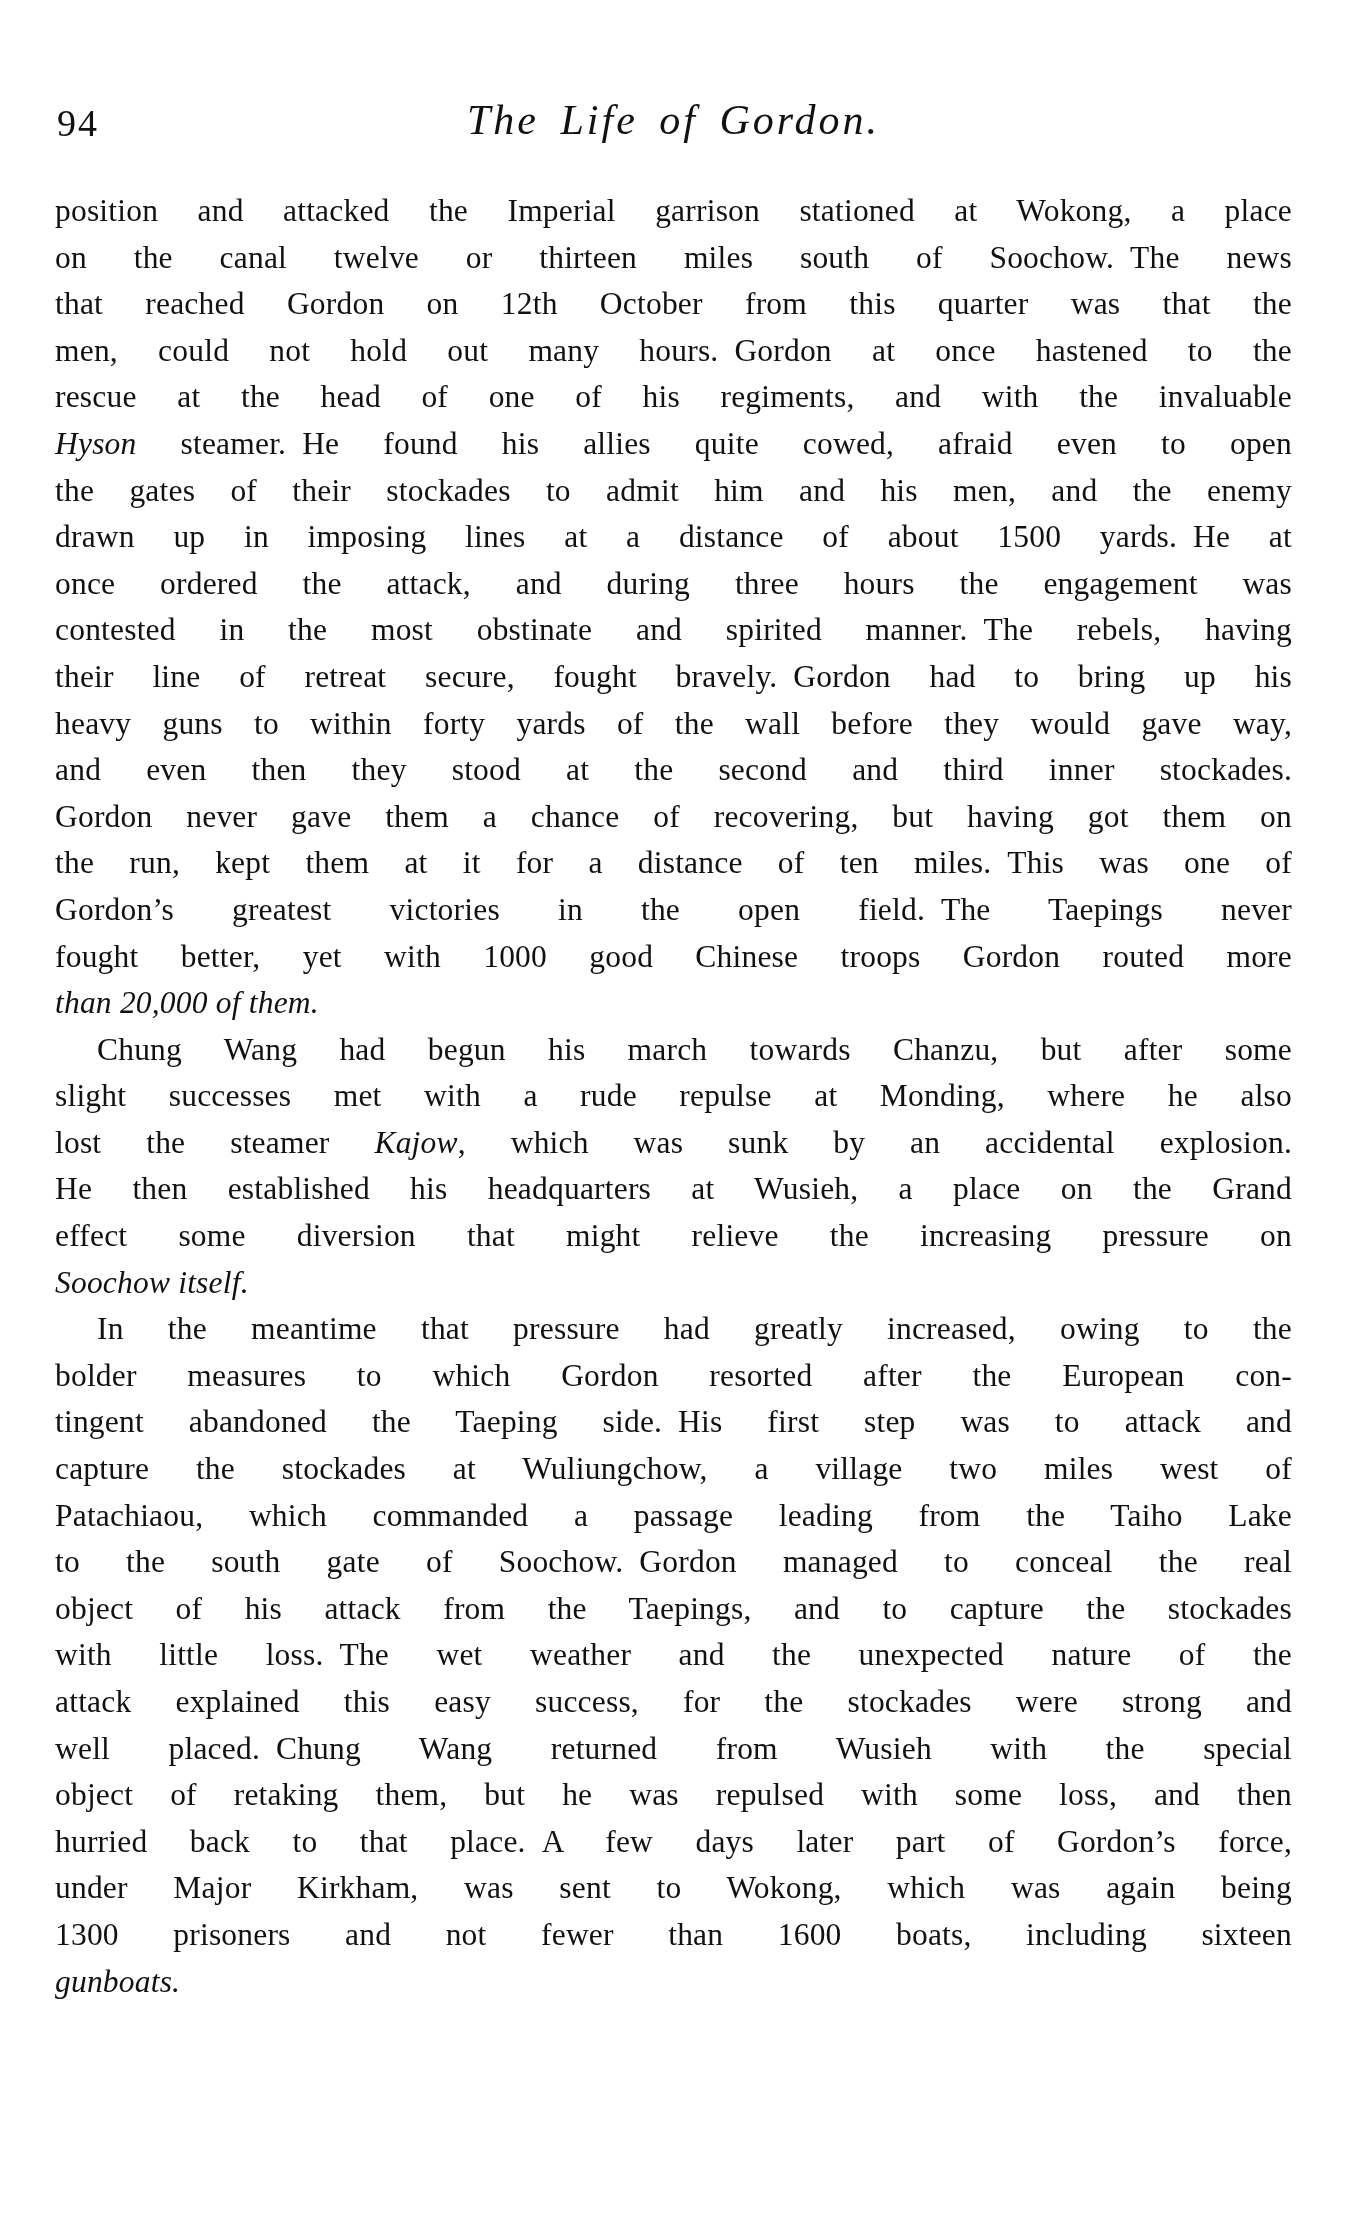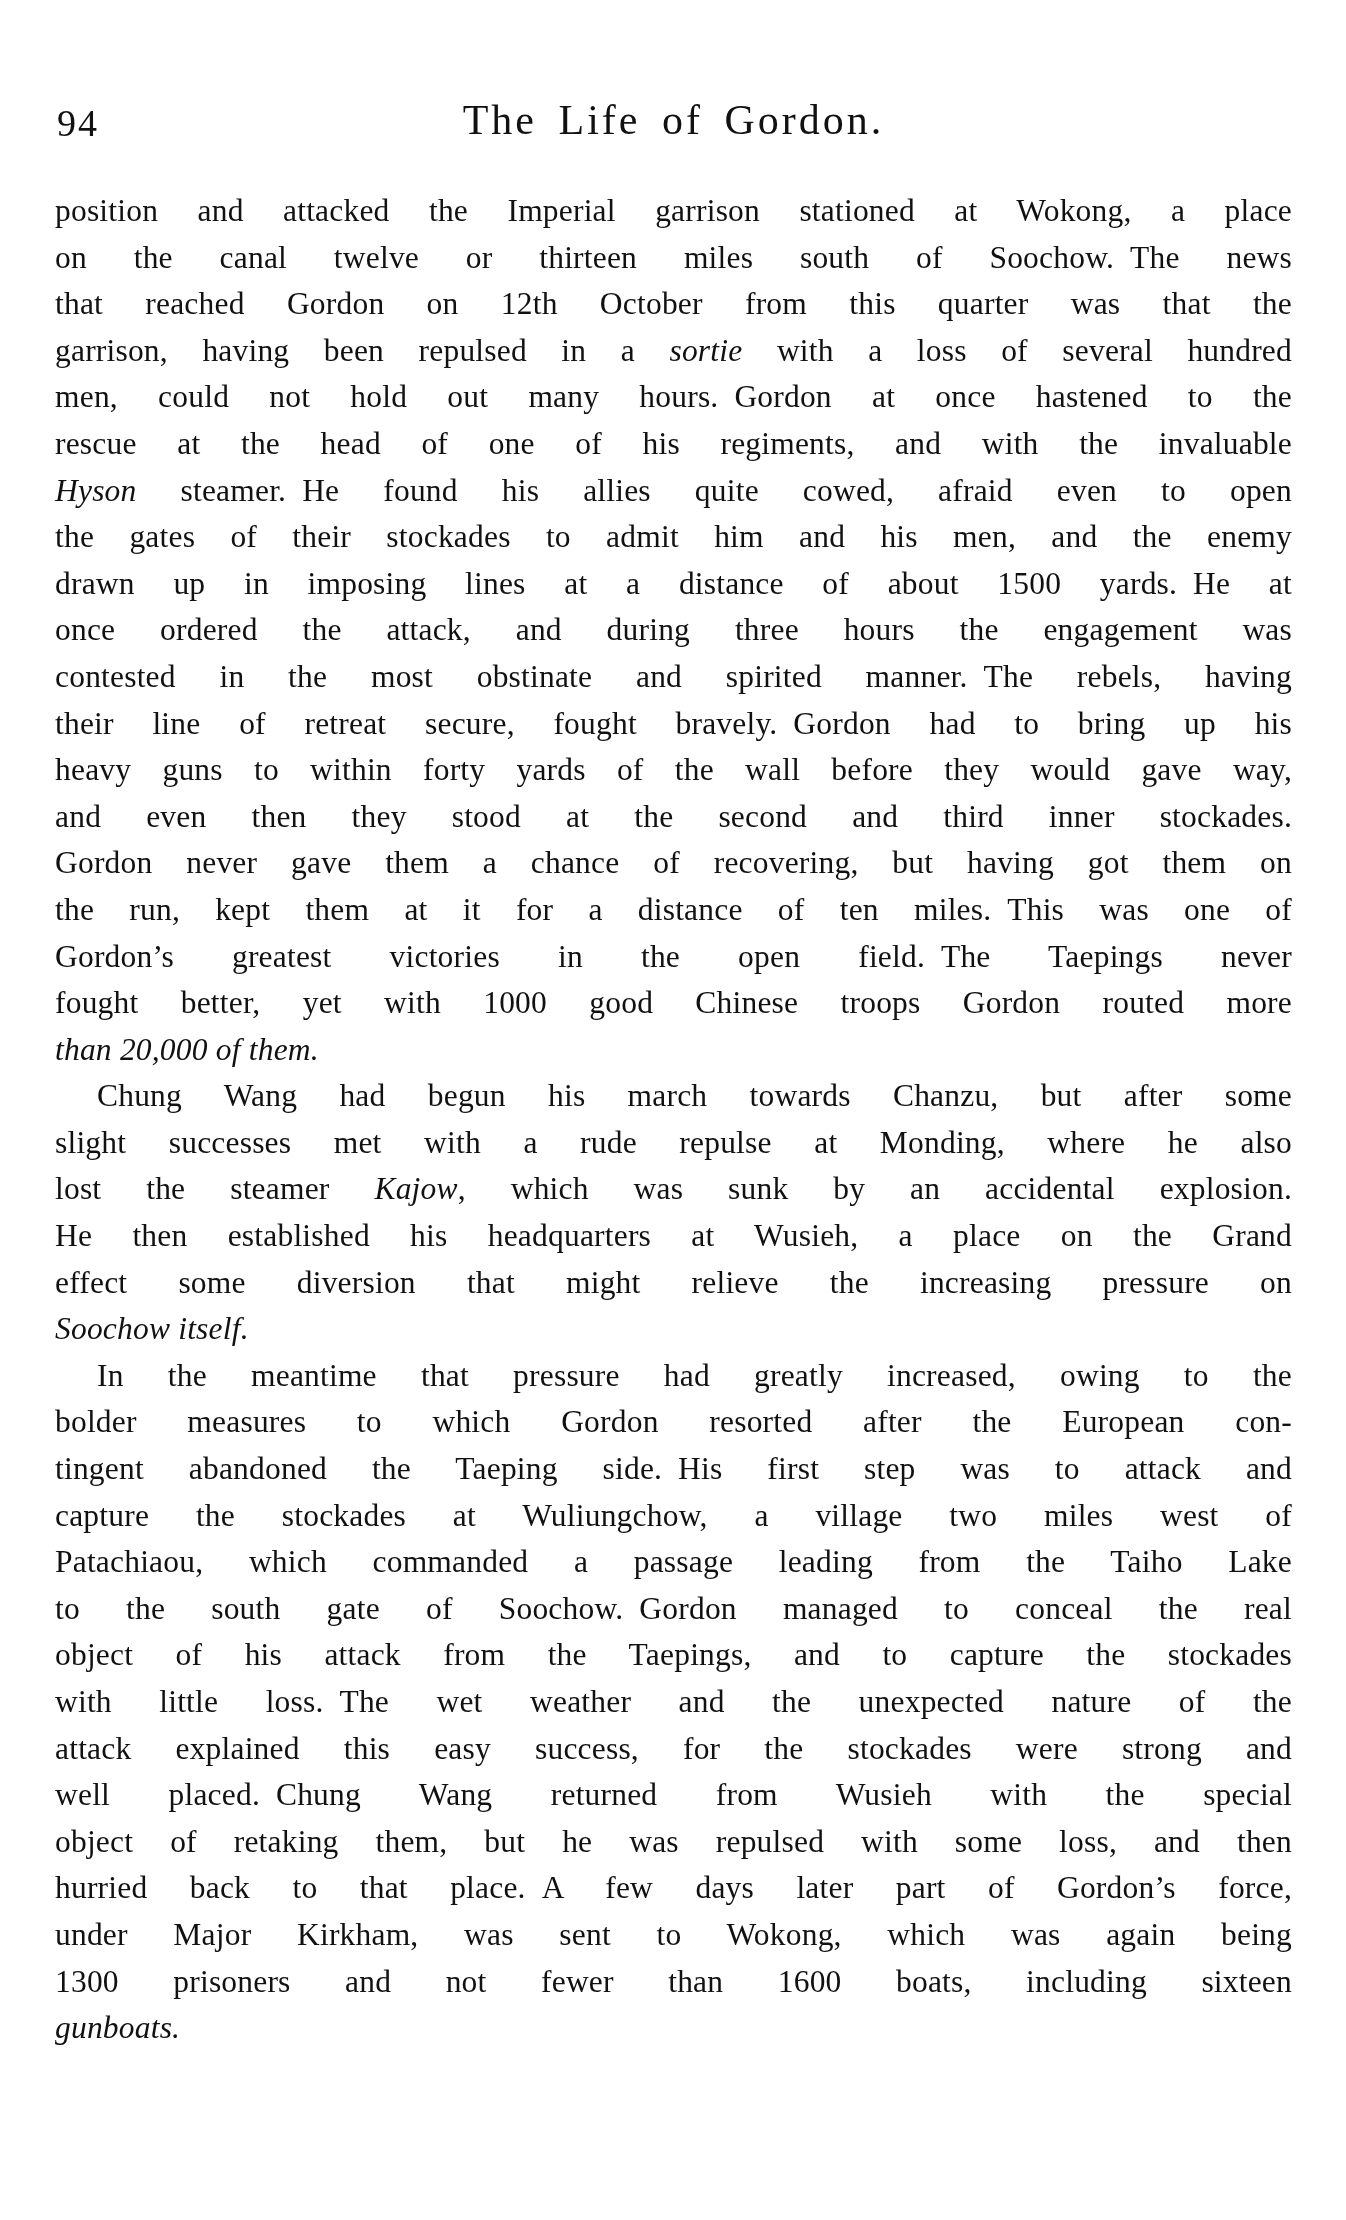--- a/index.html
+++ b/index.html
@@ -27,20 +27,21 @@
   .page-number {
     position: absolute;
     left: 2px;
     top: 5px;
     font-size: 38px;
     letter-spacing: 2px;
     font-style: normal;
   }
   .header-title {
     display: inline-block;
+    font-style: italic;
     font-size: 42px;
     letter-spacing: 3px;
     word-spacing: 8px;
   }
   .body-text {
     position: absolute;
     left: 55px;
     right: 54px;
     top: 188px;
     font-size: 31.5px;
@@ -67,21 +68,20 @@
 <div class="page">
   <div class="running-header">
     <span class="page-number">94</span>
     <span class="header-title">The Life of Gordon.</span>
   </div>
   <div class="body-text">
       <div class="paragraph">
         <div class="line"><span>position and attacked the Imperial garrison stationed at Wokong, a place</span></div>
         <div class="line"><span>on the canal twelve or thirteen miles south of Soochow. The news</span></div>
         <div class="line"><span>that reached Gordon on 12th October from this quarter was that the</span></div>
-        <div class="line"><span>garrison, having been repulsed in a </span><i>sortie</i><span> with a loss of several hundred</span></div>
         <div class="line"><span>men, could not hold out many hours. Gordon at once hastened to the</span></div>
         <div class="line"><span>rescue at the head of one of his regiments, and with the invaluable</span></div>
         <div class="line"><i>Hyson</i><span> steamer. He found his allies quite cowed, afraid even to open</span></div>
         <div class="line"><span>the gates of their stockades to admit him and his men, and the enemy</span></div>
         <div class="line"><span>drawn up in imposing lines at a distance of about 1500 yards. He at</span></div>
         <div class="line"><span>once ordered the attack, and during three hours the engagement was</span></div>
         <div class="line"><span>contested in the most obstinate and spirited manner. The rebels, having</span></div>
         <div class="line"><span>their line of retreat secure, fought bravely. Gordon had to bring up his</span></div>
         <div class="line"><span>heavy guns to within forty yards of the wall before they would gave way,</span></div>
         <div class="line"><span>and even then they stood at the second and third inner stockades.</span></div>

